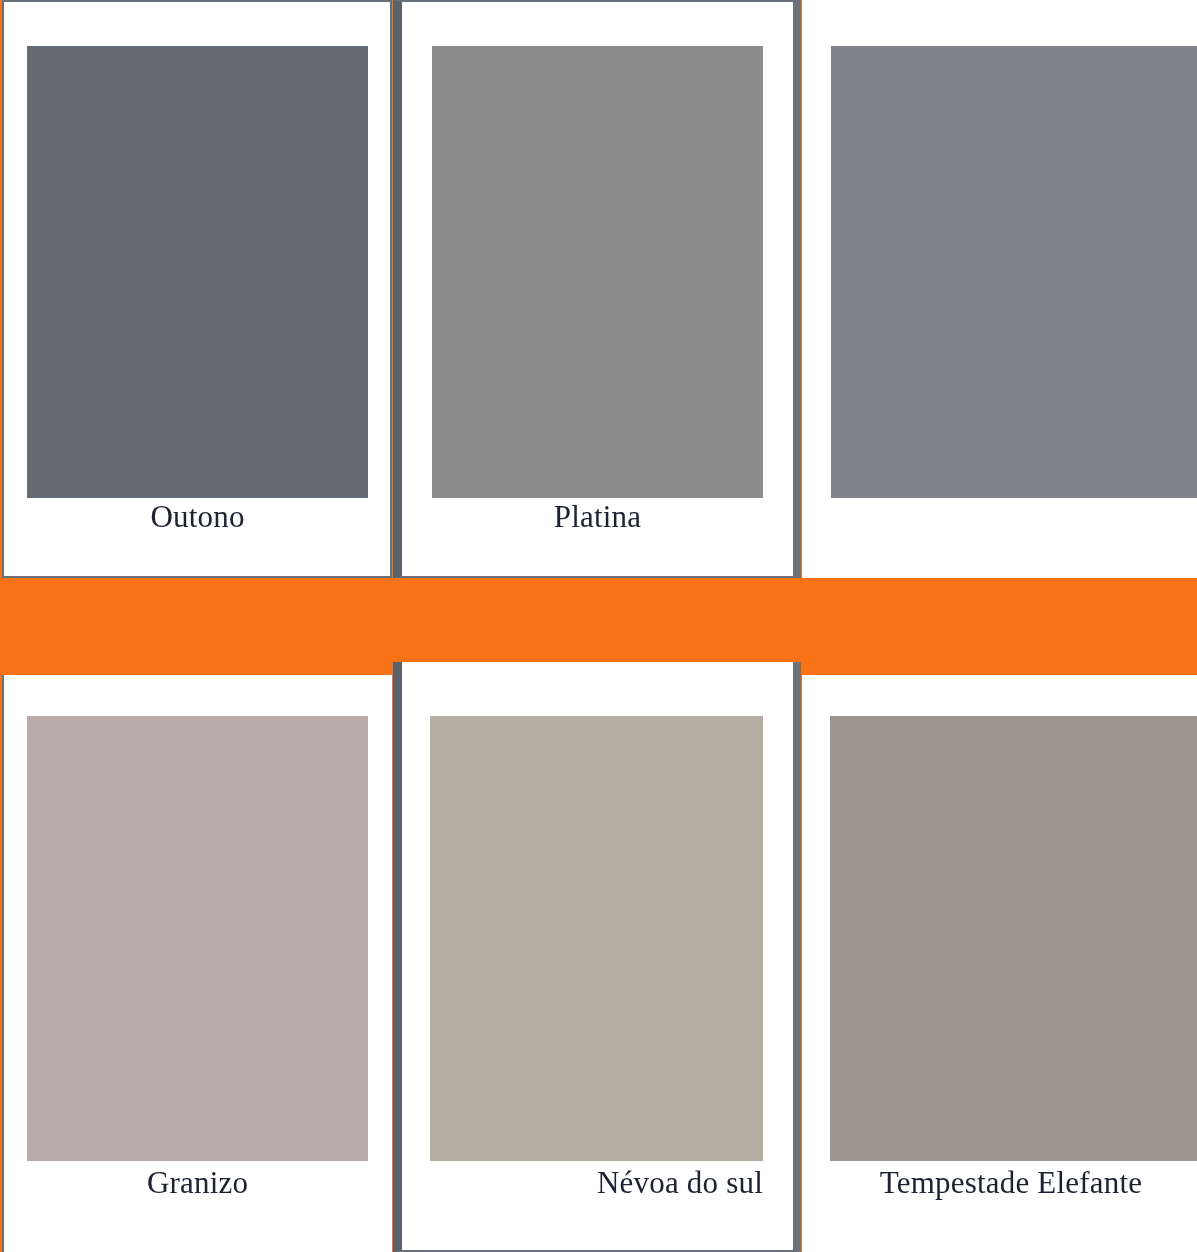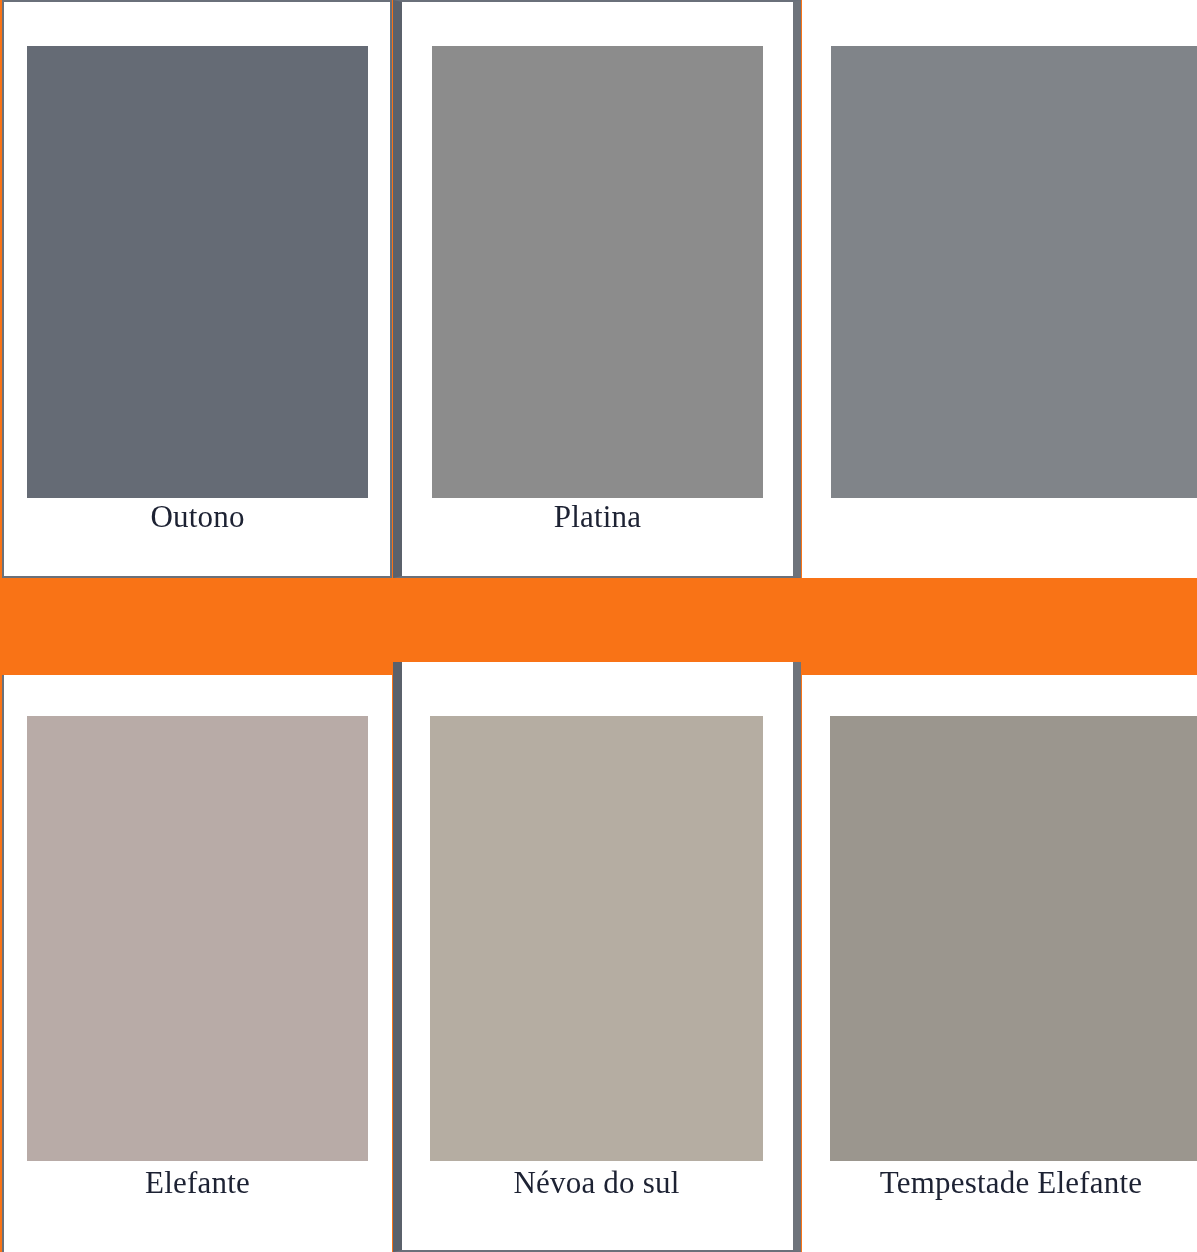--- a/index.html
+++ b/index.html
@@ -87,25 +87,25 @@
   <div class="swatch" style="left:432px; top:46px; width:331px; height:452px; background:#8c8c8c;"></div>
   <div class="swatch-label" style="left:432px; top:500px; width:331px;">Platina</div>
 
   <div class="card frame-none" style="left:802px; top:0px; width:395px; height:578px;">
   </div>
   <div class="swatch" style="left:831px; top:46px; width:366px; height:452px; background:#808489;"></div>
 
   <div class="card frame-left-rule" style="left:2px; top:675px; width:390px; height:577px;">
   </div>
   <div class="swatch" style="left:27px; top:716px; width:341px; height:445px; background:#b8aba7;"></div>
-  <div class="swatch-label" style="left:27px; top:1166px; width:341px;">Elefante</div>
+  <div class="swatch-label" style="left:27px; top:1166px; width:341px;">Granizo</div>
 
   <div class="card frame-heavy-open-top" style="left:393px; top:662px; width:408px; height:590px;">
   </div>
   <div class="swatch" style="left:430px; top:716px; width:333px; height:445px; background:#b5ada2;"></div>
-  <div class="swatch-label" style="left:430px; top:1166px; width:333px;">Névoa do sul</div>
+  <div class="swatch-label" style="left:430px; top:1166px; width:333px;text-align:right;">Névoa do sul</div>
 
   <div class="card frame-none" style="left:802px; top:675px; width:395px; height:577px;">
   </div>
   <div class="swatch" style="left:830px; top:716px; width:367px; height:445px; background:#9b968e;"></div>
   <div class="swatch-label" style="left:825px; top:1166px; width:372px;">Tempestade Elefante</div>
 
 </div>
 
 </body></html>

